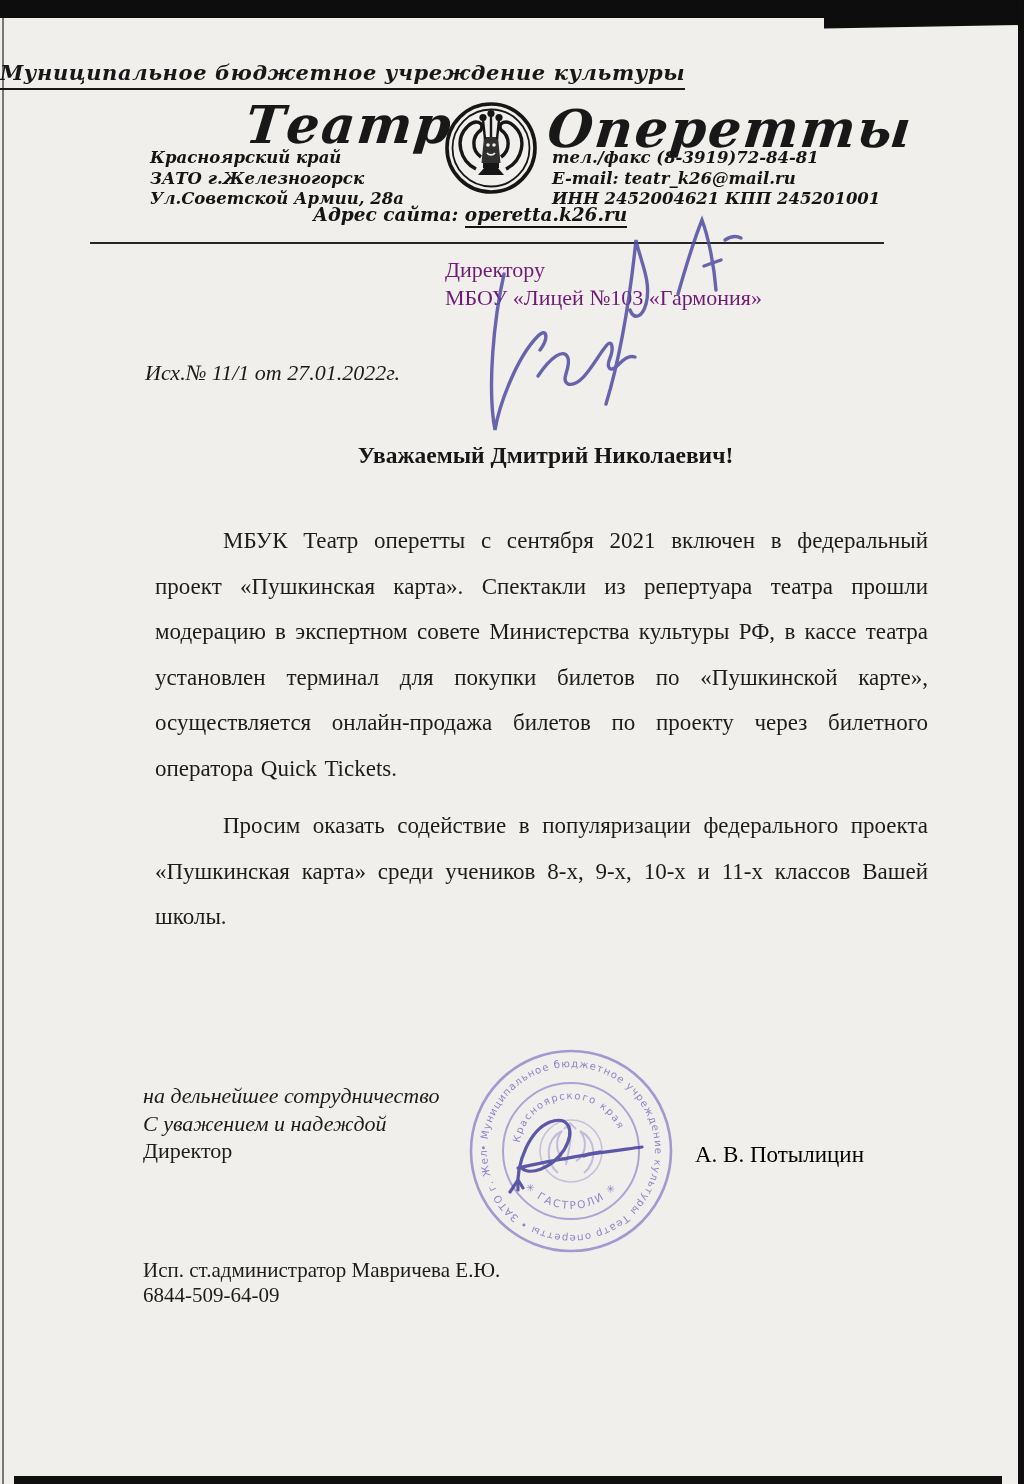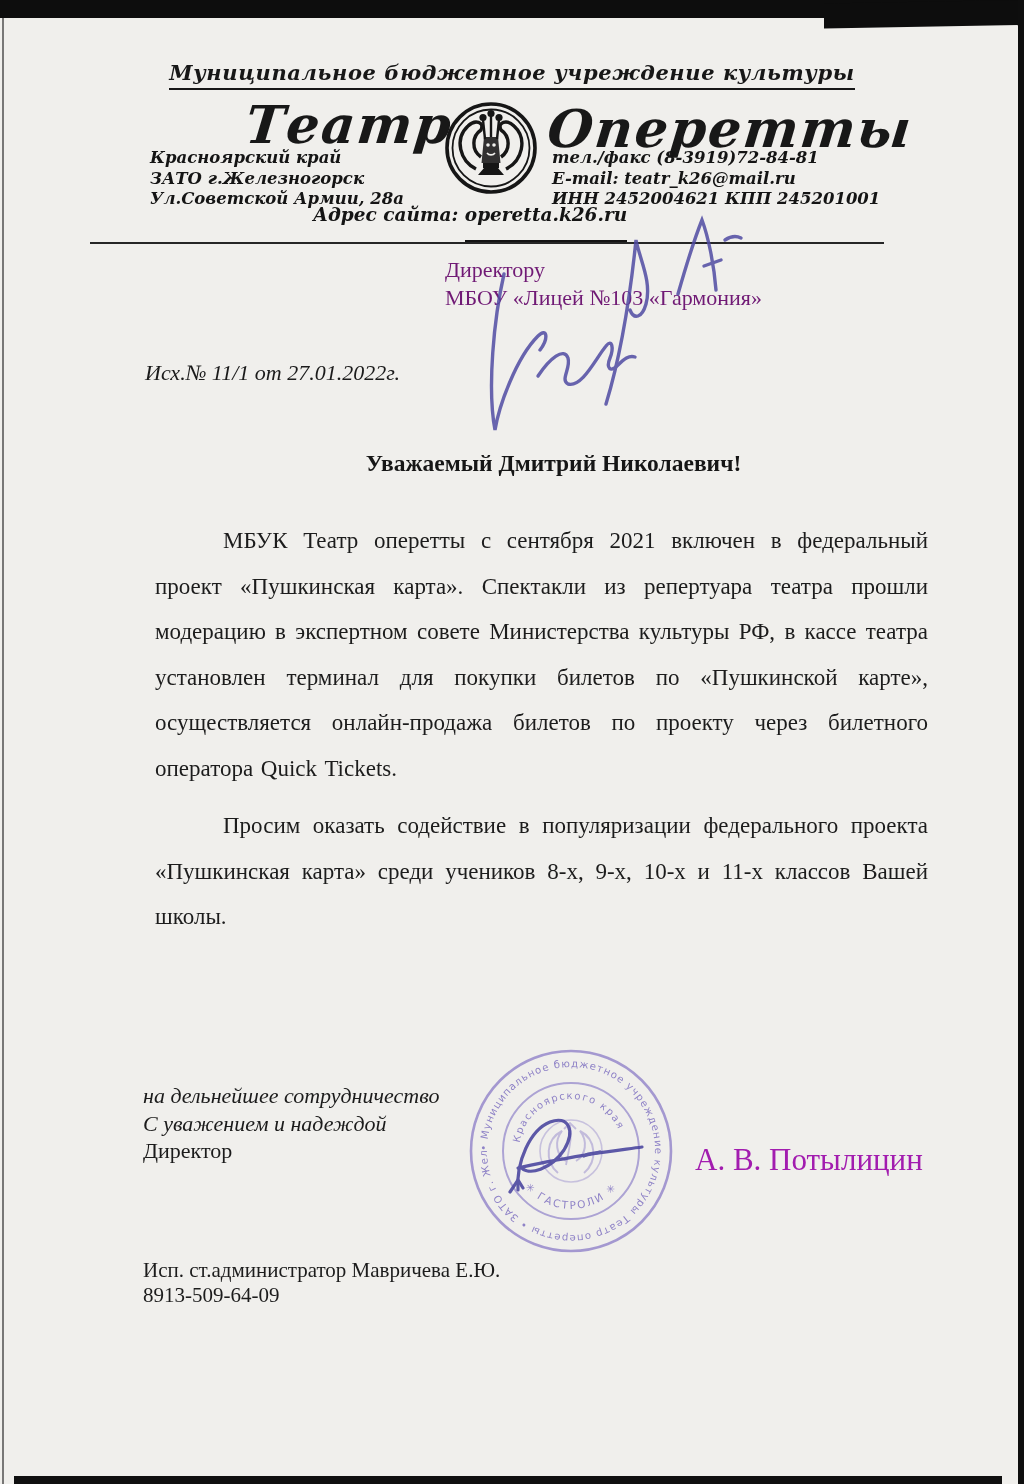--- a/index.html
+++ b/index.html
@@ -8,21 +8,21 @@
     background:#f0efec;overflow:hidden;
     font-family:"Liberation Serif", serif;color:#1d1d1d;
   }
   
   .edge-top{position:absolute;left:0;top:0;width:100%;height:18px;background:#0d0d0d;}
   .edge-top-right{position:absolute;right:0;top:0;width:200px;height:25px;background:#0d0d0d;transform:skewY(-1deg);transform-origin:right top;}
   .edge-right{position:absolute;right:0;top:0;width:6px;height:100%;background:#0e0e0e;}
   .edge-bottom{position:absolute;left:14px;right:22px;bottom:0;height:8px;background:#101010;}
   .edge-left-line{position:absolute;left:2px;top:18px;bottom:0;width:2px;background:#454545;opacity:.7;}
   
-  .org-type{position:absolute;left:0;top:60px;width:1024px;text-align:center;}
+  .org-type{position:absolute;left:0;top:60px;width:1024px;text-align:left;}
   .org-type span{
     font-family:"DejaVu Serif", serif;font-style:italic;font-weight:bold;
     font-size:21px;letter-spacing:.6px;color:#171717;
     border-bottom:2.5px solid #171717;padding-bottom:3px;
   }
   .script-word{
     position:absolute;font-family:"DejaVu Serif", serif;font-style:italic;font-weight:bold;
     color:#181818;font-size:52px;letter-spacing:2px;transform:skewX(-6deg);
   }
   .script-teatr{left:246px;top:94px;}
@@ -36,42 +36,42 @@
   .addr-right{
     position:absolute;left:552px;top:148px;width:330px;text-align:left;
     font-family:"DejaVu Serif", serif;font-style:italic;font-weight:bold;
     font-size:16.5px;line-height:20.5px;color:#141414;
   }
   .site-line{
     position:absolute;left:120px;top:204px;width:700px;text-align:center;
     font-family:"DejaVu Serif", serif;font-style:italic;font-weight:bold;
     font-size:18.5px;color:#141414;
   }
-  .site-line .url{border-bottom:2.5px solid #141414;padding-bottom:15px;}
+  .site-line .url{border-bottom:2.5px solid #141414;padding-bottom:1px;}
   .divider{position:absolute;left:90px;top:242px;width:794px;height:2px;background:#262626;}
   
   .recipient{
     position:absolute;right:79px;top:256px;width:500px;
     font-size:22px;line-height:28px;color:#701a75;
   }
   .ref-line{position:absolute;left:145px;top:360px;font-style:italic;font-size:22px;color:#1b1b1b;text-align:center;}
   
   .salutation{
-    position:absolute;left:143px;top:438px;width:797px;margin:12px;text-align:center;
+    position:absolute;left:143px;top:438px;width:797px;margin:4px;text-align:center;
     font-size:23.5px;font-weight:bold;color:#161616;
   }
   .body-text{position:absolute;left:143px;top:506px;width:797px;}
   .body-text p{
     margin:12px;font-size:23px;line-height:45.5px;text-align:justify;text-indent:68px;
     color:#1c1c1c;word-spacing:2px;
   }
   
   .signoff{position:absolute;left:143px;top:1082px;font-size:22px;line-height:27.5px;color:#1b1b1b;}
   .signoff .it{font-style:italic;}
-  .director-name{position:absolute;left:695px;top:1142px;font-size:31px;color:#a21caf;}
+  .director-name{position:absolute;left:695px;top:1142px;font-size:23px;color:#000000;}
   
   .stamp{position:absolute;left:466px;top:1045px;opacity:.92;}
   .autograph-top{position:absolute;left:468px;top:208px;}
   .autograph-bottom{position:absolute;left:488px;top:1102px;}
   
   .footer{position:absolute;left:143px;top:1258px;font-size:21px;line-height:25px;color:#1c1c1c;}
 </style>
 </head>
 <body>
 
@@ -196,16 +196,16 @@
       <path d="M 30 88 C 28 60, 42 28, 62 20 C 80 13, 88 28, 76 48 C 64 66, 40 76, 32 64"></path>
       <path d="M 30 66 C 55 60, 80 56, 104 52 C 122 49, 140 47, 154 45"></path>
       <path d="M 96 54 C 102 50, 108 52, 112 50"></path>
     </g>
   </svg>
 
   <div class="director-name">А. В. Потылицин</div>
 
   <div class="footer">
     <div>Исп. ст.администратор Мавричева Е.Ю.</div>
-    <div>8913-509-64-09</div>
+    <div>6844-509-64-09</div>
   </div>
 
 </div>
 
 </body></html>

